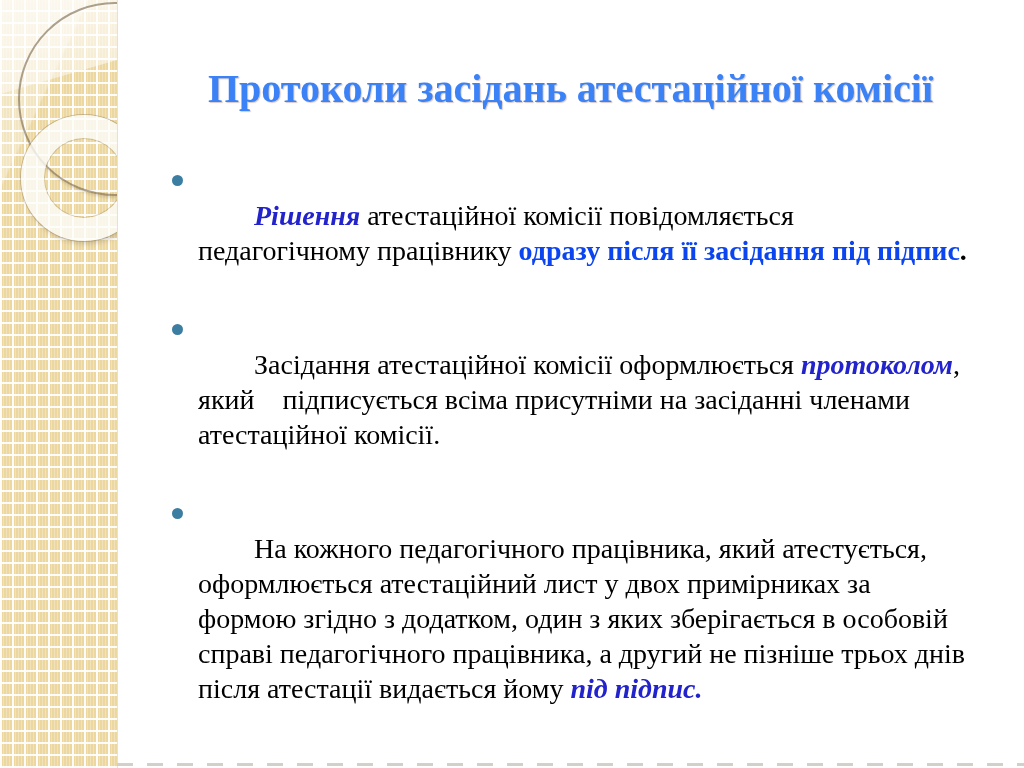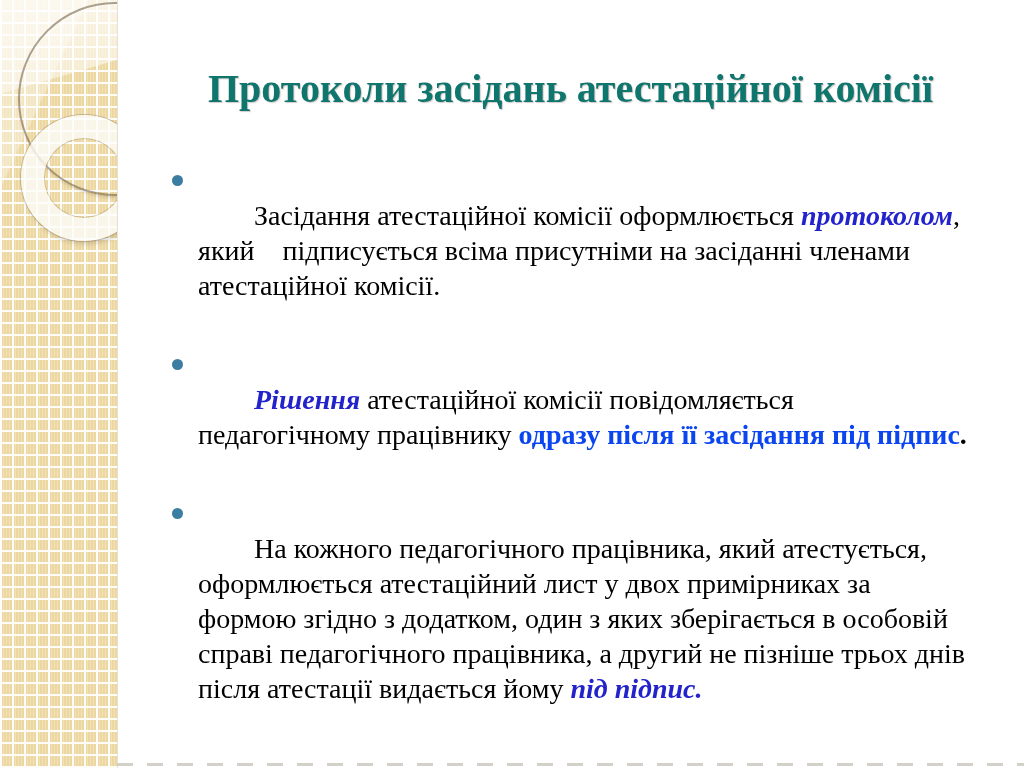--- a/index.html
+++ b/index.html
@@ -72,21 +72,21 @@
     position: absolute;
     left: 117px; top: 0;
     width: 907px; height: 768px;
   }
   .slide-title {
     margin: 60px 30px 0 30px;
     text-align: center;
     font-size: 40px;
     line-height: 57px;
     font-weight: bold;
-    color: #0f766e;
+    color: #3b82f6;
     text-shadow: 1px 1px 1px rgba(87,36,32,.25);
   }
   .bullet-list {
     margin: 46px 0 0 0;
     padding: 0 55px 0 53px;
     list-style: none;
   }
   .bullet-item {
     position: relative;
     padding-left: 28px;
@@ -118,24 +118,24 @@
     <div class="sidebar-highlight2"></div>
     <div class="ring-thin"></div>
     <div class="ring-thick"></div>
   </div>
 
   <div class="content">
     <h1 class="slide-title">Протоколи засідань атестаційної комісії</h1>
 
     <ul class="bullet-list">
       <li class="bullet-item">
-        <span class="bullet-dot"></span><span><span class="seg normal">Засідання атестаційної комісії оформлюється </span><span class="seg blue_bold_italic">протоколом</span><span class="seg normal">, який    підписується всіма присутніми на засіданні членами атестаційної комісії.</span></span>
+        <span class="bullet-dot"></span><span><span class="seg blue_bold_italic">Рішення</span><span class="seg normal"> атестаційної комісії повідомляється педагогічному працівнику </span><span class="seg bright_blue_bold">одразу після її засідання під підпис</span><span class="seg black_bold">.</span></span>
       </li>
       <li class="bullet-item">
-        <span class="bullet-dot"></span><span><span class="seg blue_bold_italic">Рішення</span><span class="seg normal"> атестаційної комісії повідомляється педагогічному працівнику </span><span class="seg bright_blue_bold">одразу після її засідання під підпис</span><span class="seg black_bold">.</span></span>
+        <span class="bullet-dot"></span><span><span class="seg normal">Засідання атестаційної комісії оформлюється </span><span class="seg blue_bold_italic">протоколом</span><span class="seg normal">, який    підписується всіма присутніми на засіданні членами атестаційної комісії.</span></span>
       </li>
       <li class="bullet-item">
         <span class="bullet-dot"></span><span><span class="seg normal">На кожного педагогічного працівника, який атестується, оформлюється атестаційний лист у двох примірниках за формою згідно з додатком, один з яких зберігається в особовій справі педагогічного працівника, а другий не пізніше трьох днів після атестації видається йому </span><span class="seg blue_bold_italic">під підпис.</span></span>
       </li>
     </ul>
   </div>
 
   <div class="bottom-dashes"></div>
 
 </div>

